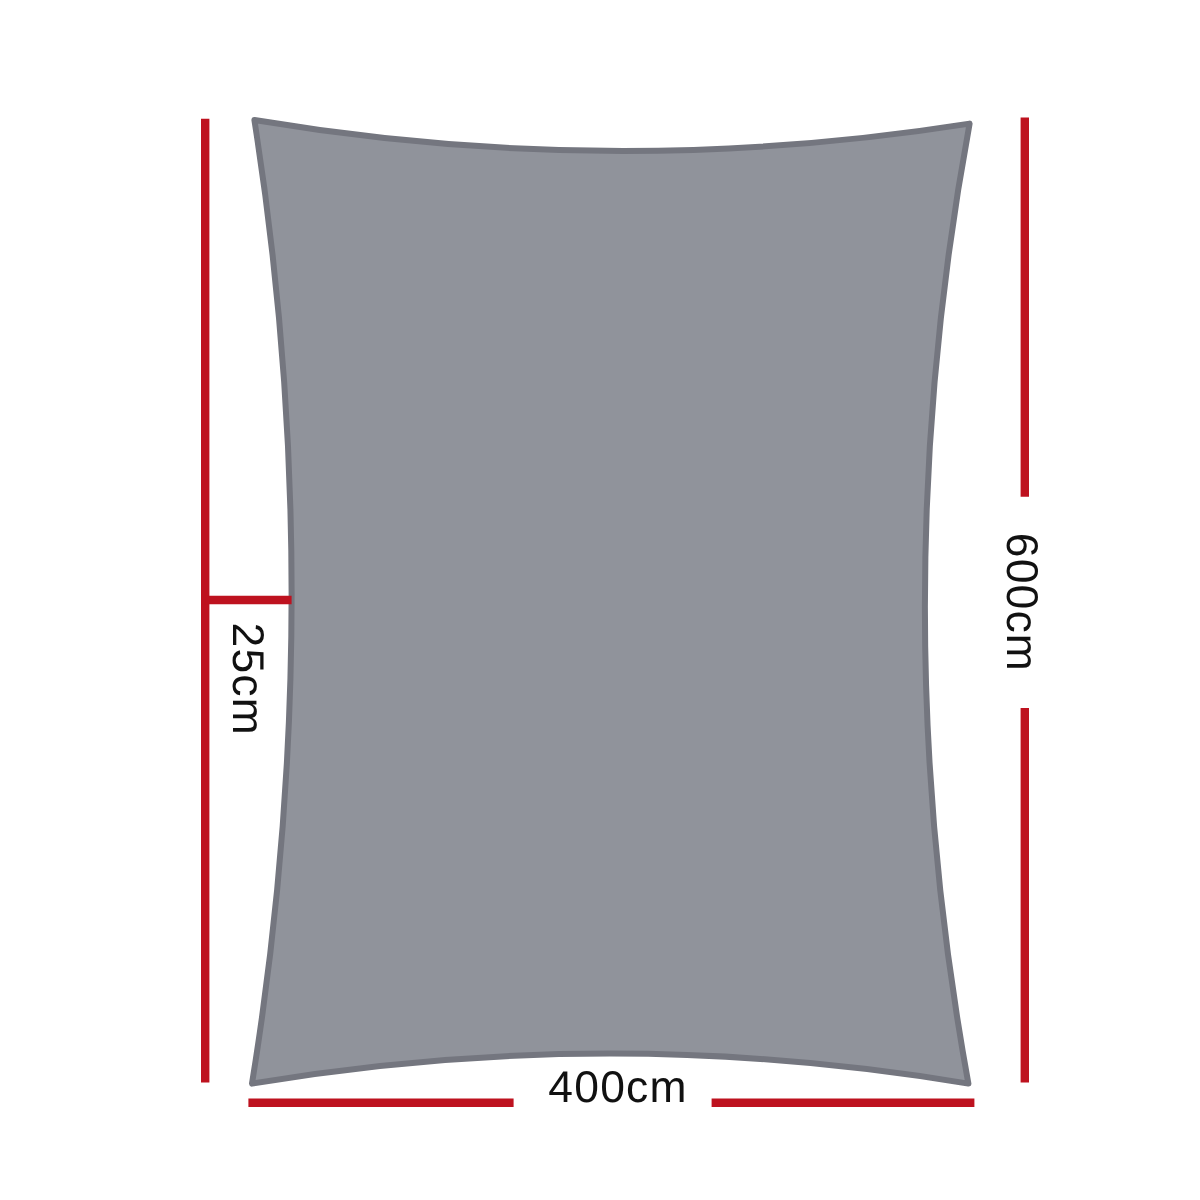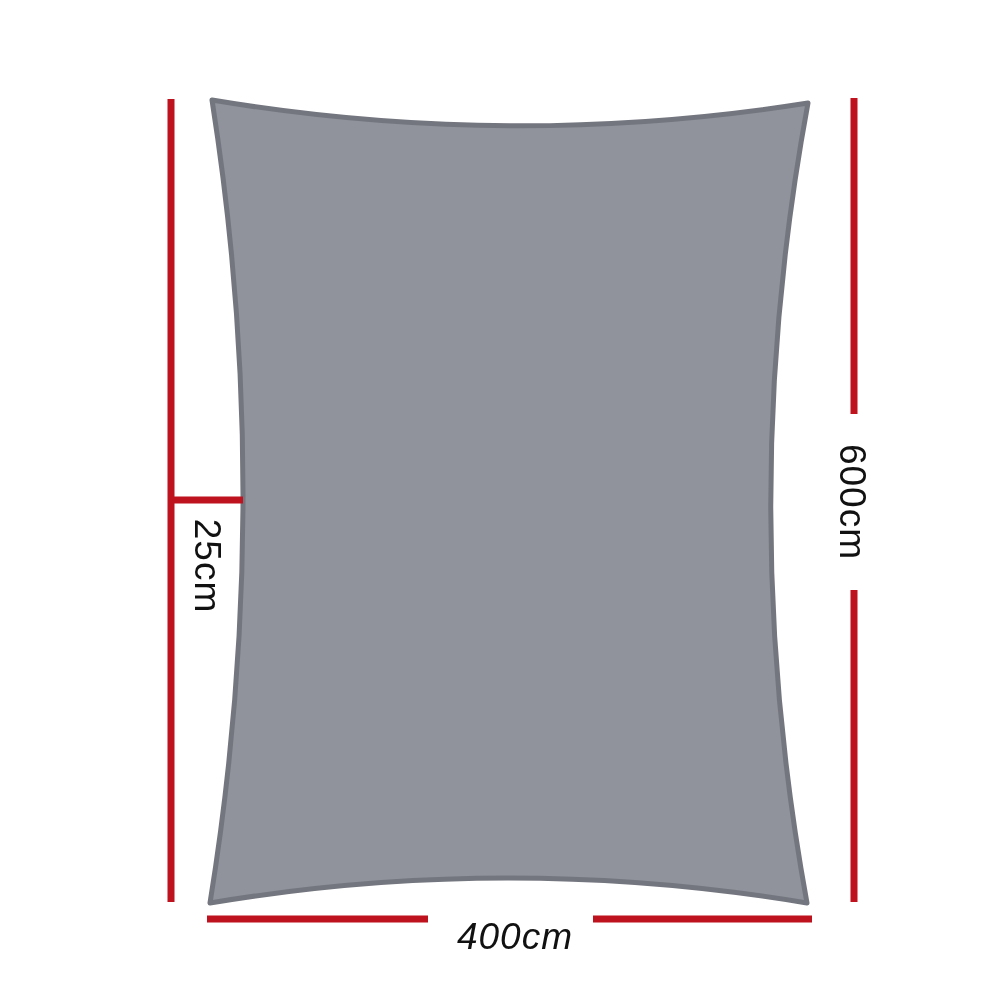--- a/index.html
+++ b/index.html
@@ -70,15 +70,15 @@
     <line class="dim-line" x1="854" y1="590" x2="854" y2="902"></line>
 
     <line class="dim-line" x1="207" y1="919" x2="428" y2="919"></line>
     <line class="dim-line" x1="593" y1="919" x2="812" y2="919"></line>
   </svg>
 
   <div class="dim-label vertical" style="left:207px; top:566px;">25cm</div>
 
   <div class="dim-label vertical" style="left:852px; top:502px;">600cm</div>
 
-  <div class="dim-label" style="left:515px; top:936px;font-style:italic;">400cm</div>
+  <div class="dim-label" style="left:515px; top:906px;">400cm</div>
 
 </div>
 
 </body></html>

